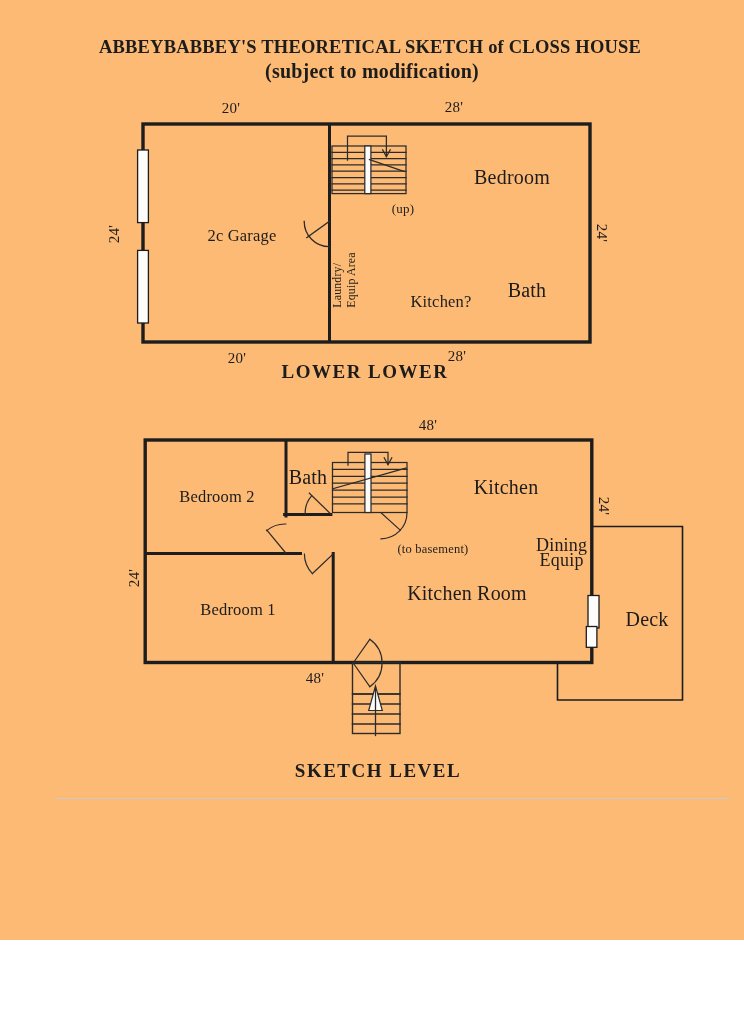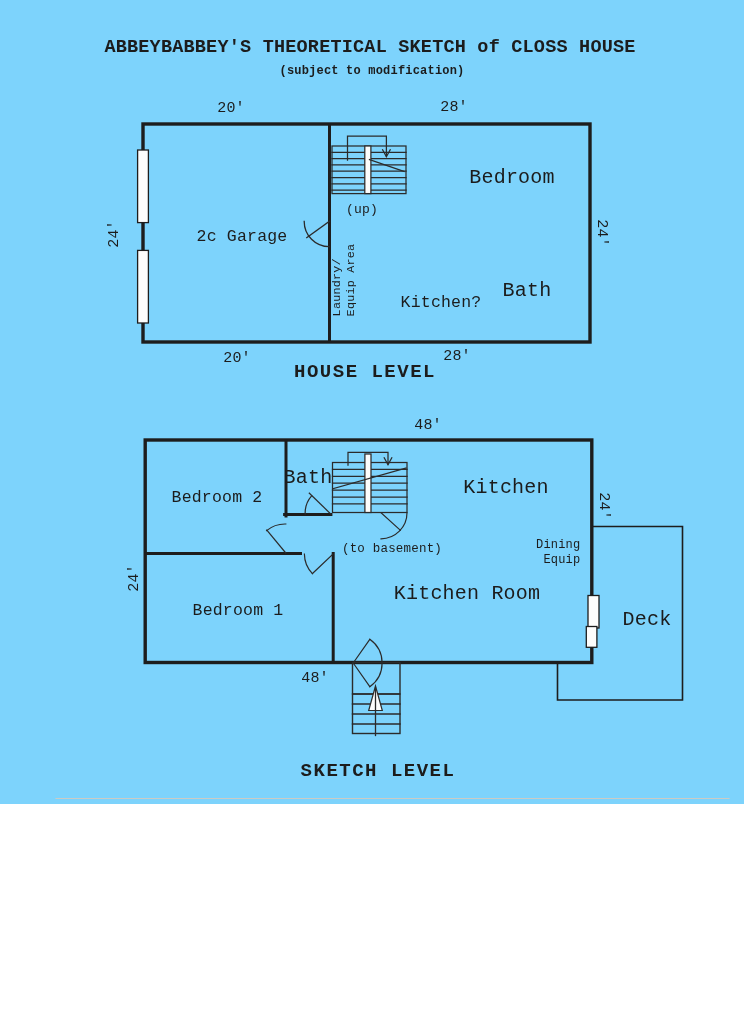--- a/index.html
+++ b/index.html
@@ -1,37 +1,37 @@
 <!DOCTYPE html>
 <html><head>
 <meta charset="utf-8">
 <style>
   html,body{margin:0;padding:0;background:#fff;}
   .page{
-    position:relative;width:744px;height:804px;overflow:hidden;
-    background:#7dd3fc;
-    font-family:Liberation Mono, monospace;color:#1a1a1a;
+    position:relative;width:744px;height:940px;overflow:hidden;
+    background:#fdba74;
+    font-family:Liberation Serif, serif;color:#1a1a1a;
   }
   .plan-svg{position:absolute;left:0;top:0;}
   .lbl{
     position:absolute;white-space:nowrap;
     transform:translate(-50%,-50%);
     font-size:16px;letter-spacing:.2px;color:#1c1c1c;
   }
   .rot-ccw{transform:translate(-50%,-50%) rotate(-90deg);}
   .rot-cw{transform:translate(-50%,-50%) rotate(90deg);}
   .title{font-weight:bold;font-size:18.5px;letter-spacing:.2px;}
-  .subtitle{font-weight:bold;font-size:12px;}
+  .subtitle{font-weight:bold;font-size:20px;}
   .caption{font-weight:bold;font-size:19px;letter-spacing:1.5px;}
   .dim{font-size:15px;}
-  .small{font-size:12.5px;}
+  .small{font-size:12.5px;margin-left:41px;}
   .room{font-size:20px;}
   .room-lg{font-size:16.5px;}
   .twoline{line-height:13.5px;font-size:11.8px;text-align:left;}
-  .dining{transform:none;line-height:14.5px;font-size:12px;text-align:right;}
+  .dining{transform:none;line-height:14.5px;font-size:18px;text-align:center;}
 </style>
 </head>
 <body>
 
 <div class="page">
 
   <svg class="plan-svg" width="744" height="1024" viewBox="0 0 744 1024">
     <g fill="none" stroke="#1d1d1d" stroke-linecap="square">
 
       <g>
@@ -130,21 +130,21 @@
 
   <div class="lbl room" style="left:512px;top:177px">Bedroom</div>
   <div class="lbl room-lg" style="left:242px;top:236px">2c Garage</div>
   <div class="lbl small" style="left:362px;top:209px;font-size:13px">(up)</div>
   <div class="lbl room-lg" style="left:441px;top:302px">Kitchen?</div>
   <div class="lbl room" style="left:527px;top:290px">Bath</div>
   <div class="lbl twoline rot-ccw" style="left:344px;top:280px">
     <div>Laundry/</div>
     <div>Equip Area</div>
   </div>
-  <div class="lbl caption" style="left:365px;top:372px">HOUSE LEVEL</div>
+  <div class="lbl caption" style="left:365px;top:372px">LOWER LOWER</div>
 
   <div class="lbl dim" style="left:428px;top:425px">48'</div>
   <div class="lbl dim rot-ccw" style="left:134px;top:578px">24'</div>
   <div class="lbl dim rot-cw" style="left:603px;top:506px">24'</div>
   <div class="lbl dim" style="left:315px;top:678px">48'</div>
 
   <div class="lbl room-lg" style="left:217px;top:497px">Bedroom 2</div>
   <div class="lbl room" style="left:308px;top:477px">Bath</div>
   <div class="lbl room" style="left:506px;top:487px">Kitchen</div>
   <div class="lbl small" style="left:392px;top:549px">(to basement)</div>

